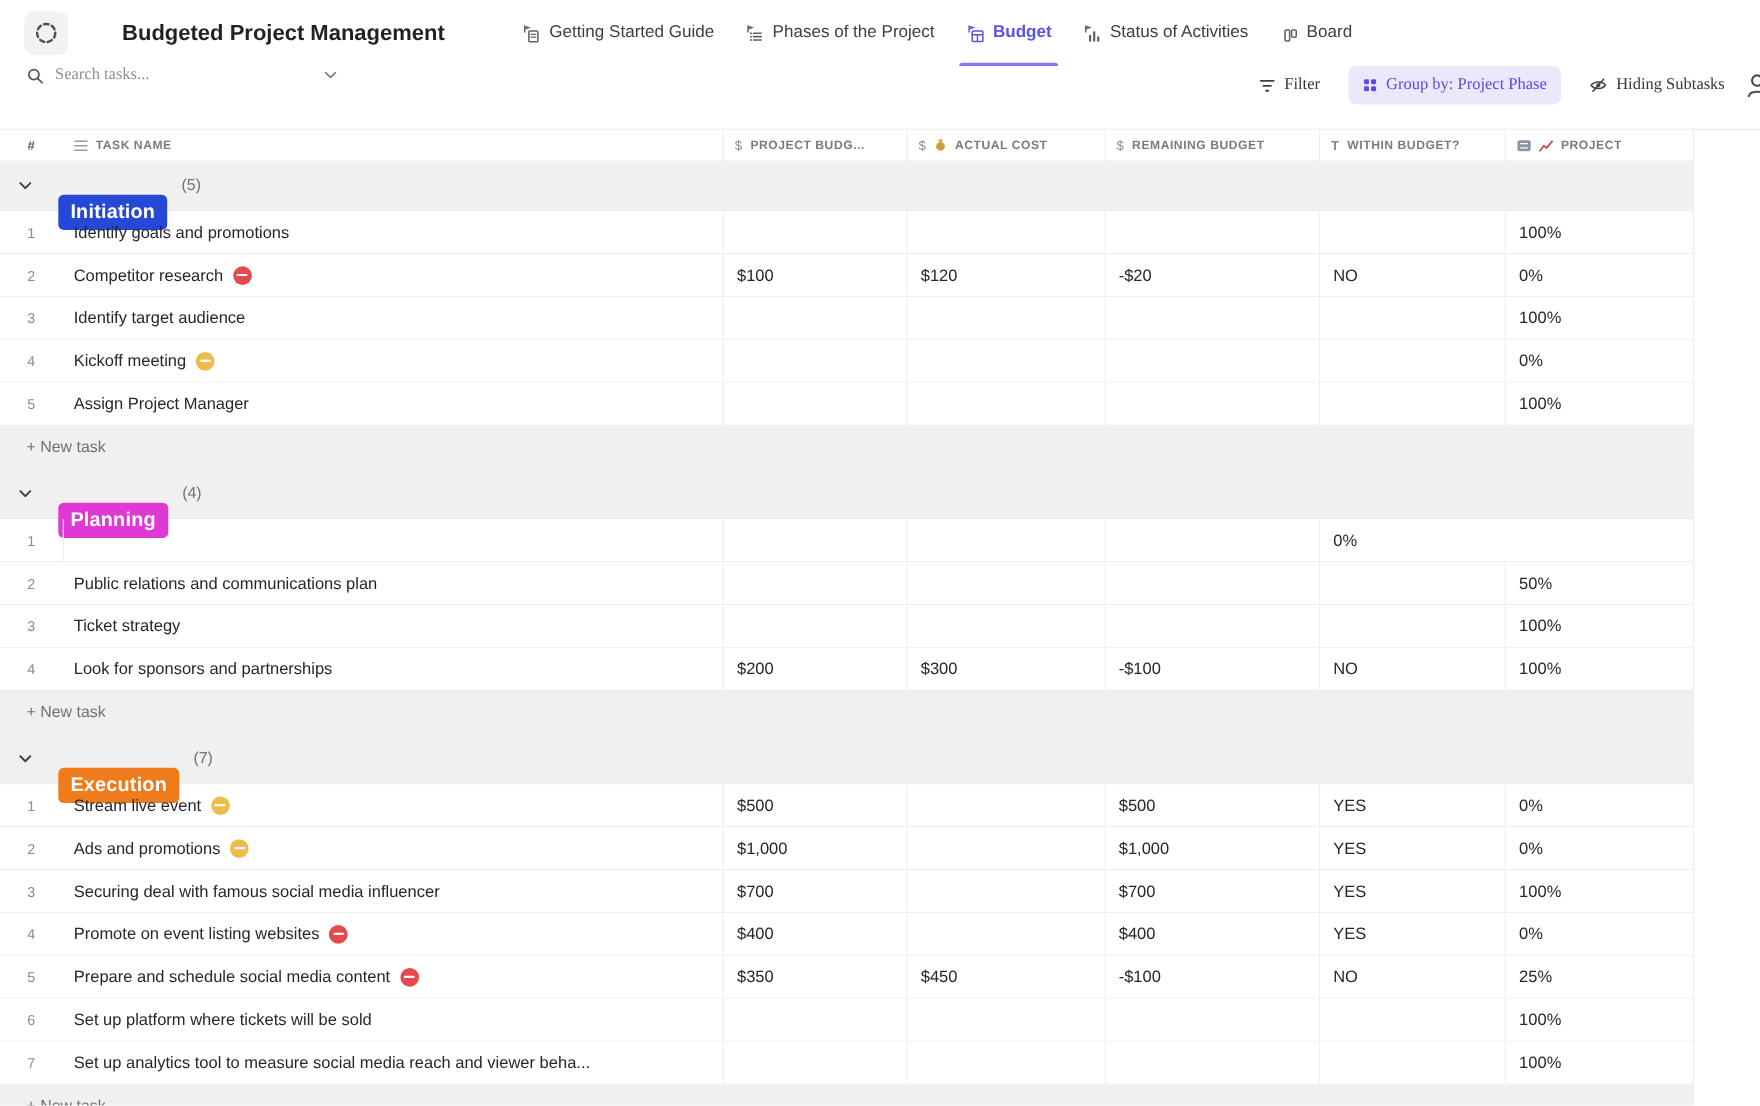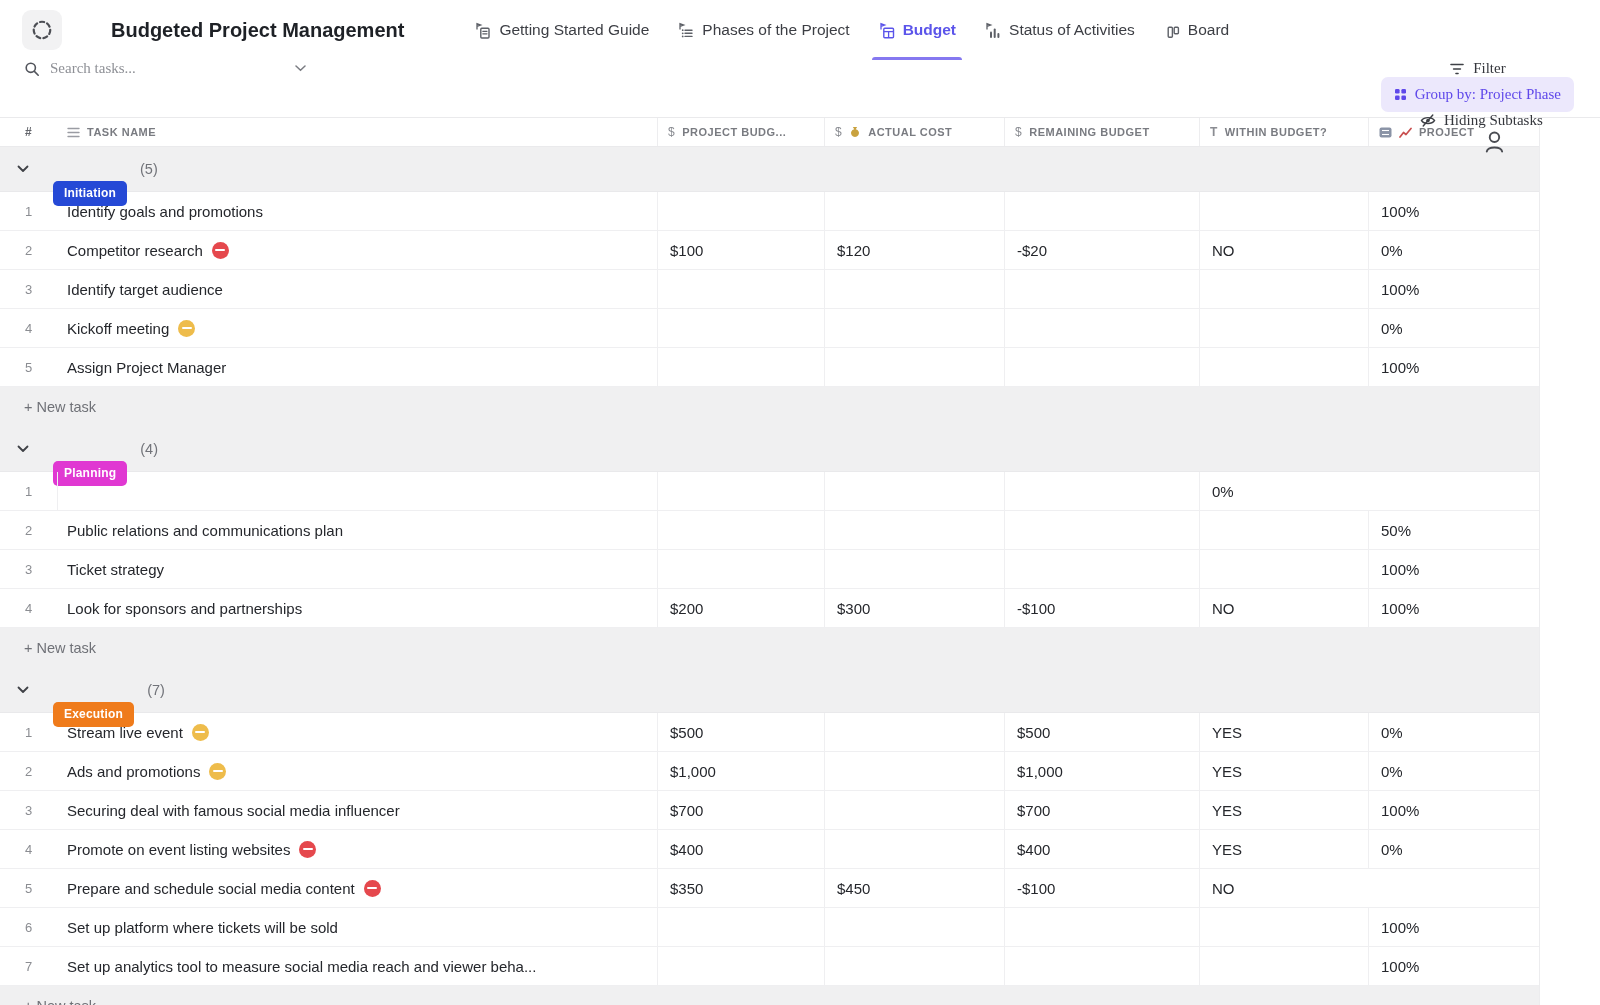--- a/index.html
+++ b/index.html
@@ -19,21 +19,21 @@
   .tab.active svg { color: var(--accent); }
   .tab.active::after { content: ""; position: absolute; left: 8px; right: 8px; bottom: 0;
     height: 3px; border-radius: 3px 3px 0 0; background: var(--accent-underline); }
 
   
   .toolbar { height: 58px; display: flex; align-items: flex-start; padding-left: 24px;
     border-bottom: 1px solid #eaeaec; background: #fff; font-family: Liberation Serif, serif; }
   .search-box { display: flex; align-items: center; gap: 10px; width: 282px; cursor: text; }
   .search-box input { border: none; outline: none; flex: 1; font-size: 15px; font-family: inherit; color: #24262b; background: transparent; }
   .search-box input::placeholder { color: #8e9096; }
-  .toolbar-right { margin-left: auto; display: flex; align-items: center; flex-direction: column; }
+  .toolbar-right { margin-left: auto; display: flex; align-items: center; }
   .tb-btn { display: flex; align-items: center; gap: 8px; font-size: 15px; color: #35373d; cursor: pointer; white-space: nowrap; }
   .filter-btn { margin-right: 26px; }
   .groupby-pill { background: var(--pill-bg); color: var(--pill-text); border-radius: 7px;
     padding: 9px 13px; display: flex; align-items: center; gap: 8px; font-size: 15px; margin-right: 26px; cursor: pointer; }
   .subtasks-btn { margin-right: 18px; }
   .edge-icon { flex: none; margin-right: -16px; color: #4a4c52; cursor: pointer; }
 
   
   .table { --cols: 57px 600px 167px 180px 195px 169px 172px; width: 1540px; border-right: 1px solid #ececee; }
   .thead { display: grid; grid-template-columns: var(--cols); height: 29px;
@@ -41,21 +41,21 @@
   .th { display: flex; align-items: center; gap: 7px; font-size: 11px; font-weight: 700;
     letter-spacing: .5px; color: #797b81; padding: 0 10px; height: 100%; white-space: nowrap; overflow: hidden; }
   .th-num { justify-content: center; padding: 0; font-size: 12px; color: #63656b; }
   .th.bordered { border-left: 1px solid #ededef; }
   .dollar-glyph { font-size: 12px; color: #8a8c92; font-weight: 400; }
   .tfield-glyph { font-size: 12px; color: #8a8c92; font-weight: 600; }
 
   .group-header { height: 45px; background: var(--band); display: flex; align-items: center;
     padding-left: 17px; border-bottom: 1px solid #e9e9eb; }
   .caret-btn { width: 24px; display: flex; align-items: center; cursor: pointer; flex: none; }
-  .badge { color: #fff; font-weight: 700; font-size: 12px; border-radius: 5px;
+  .badge { color: #fff; font-weight: 700; font-size: 18px; border-radius: 5px;
     padding: 5px 11px 6px; letter-spacing: .2px; margin-left: 12px; cursor: pointer; margin-top: 48px; }
   .count { margin-left: 13px; color: #717379; font-size: 14.5px; }
 
   .trow { display: grid; grid-template-columns: var(--cols); height: 39px;
     border-bottom: 1px solid #efeff1; background: #fff; }
   .cell { display: flex; align-items: center; font-size: 15px; color: #25272c; overflow: hidden; }
   .cell-num { justify-content: center; color: #8b8d92; font-size: 13px; }
   .cell-name { padding: 0 10px; gap: 9px; white-space: nowrap; }
   .cell-val { padding: 0 12px; border-left: 1px solid #efeff1; white-space: nowrap; }
 
@@ -446,20 +446,21 @@
   <div class="trow">
     <div class="cell cell-num">5</div>
     <div class="cell cell-name">
       <span>Prepare and schedule social media content</span>
       <span class="dot-badge red"></span>
     </div>
     <div class="cell cell-val">$350</div>
     <div class="cell cell-val">$450</div>
     <div class="cell cell-val">-$100</div>
     <div class="cell cell-val">NO</div>
+    <div class="cell cell-val">25%</div>
   </div>
 
   <div class="trow">
     <div class="cell cell-num">6</div>
     <div class="cell cell-name">
       <span>Set up platform where tickets will be sold</span>
 
     </div>
     <div class="cell cell-val"></div>
     <div class="cell cell-val"></div>

